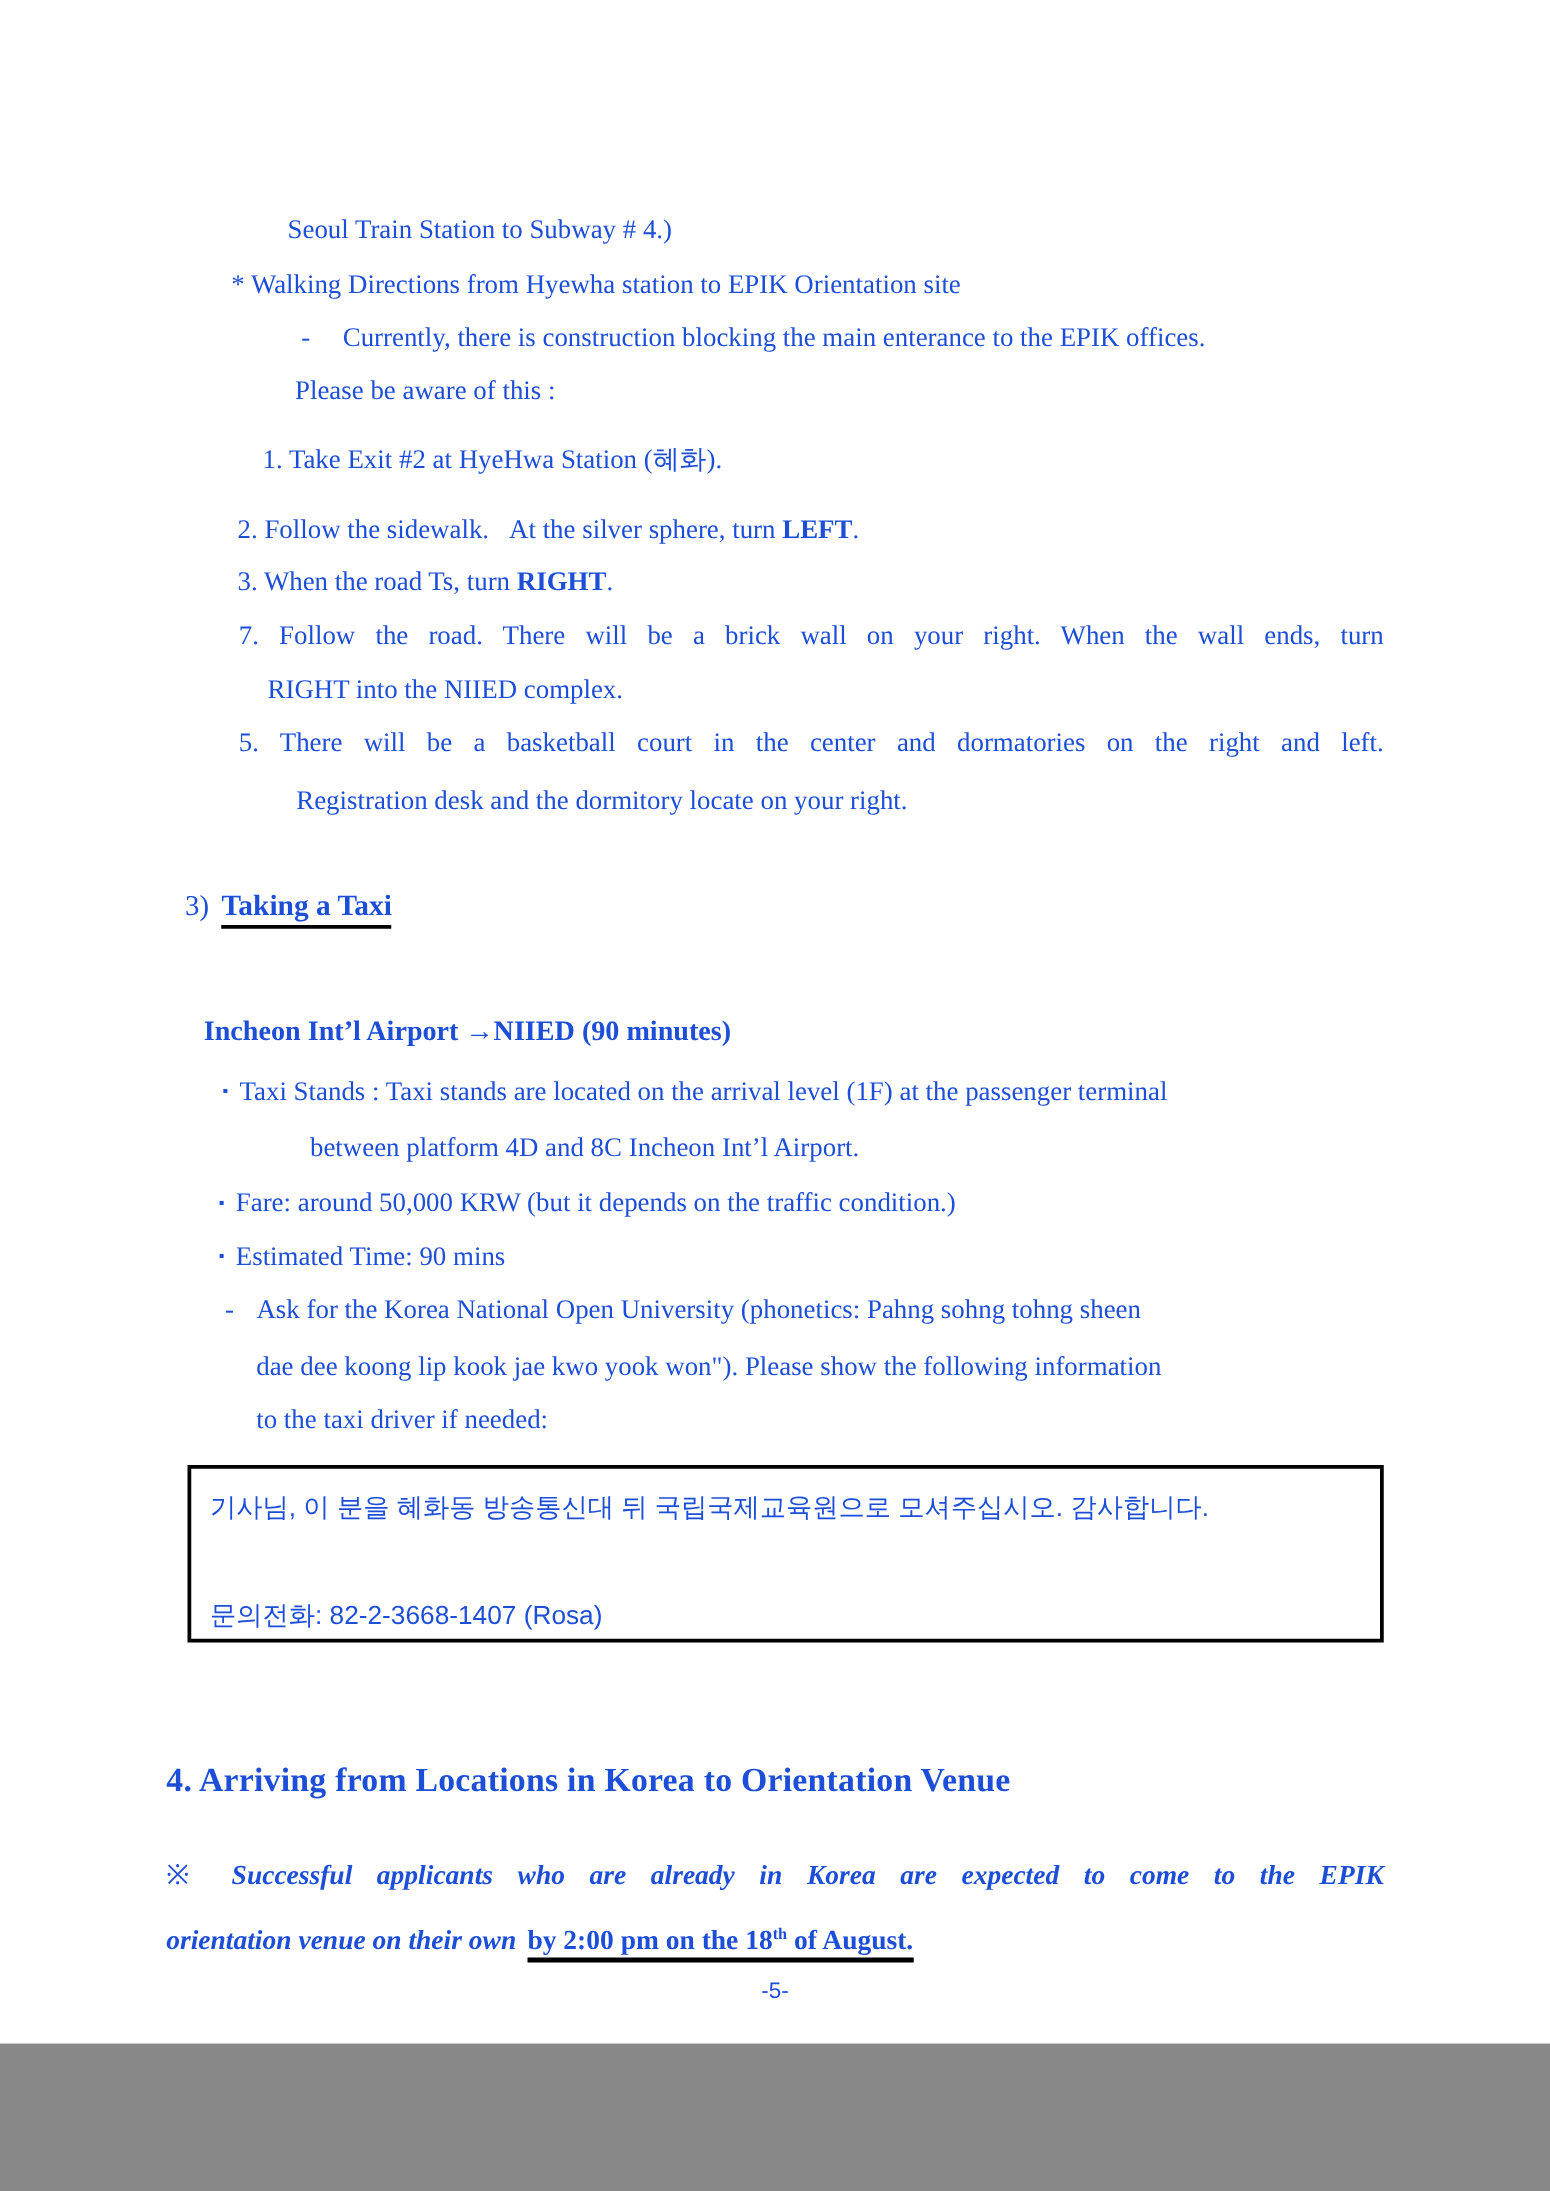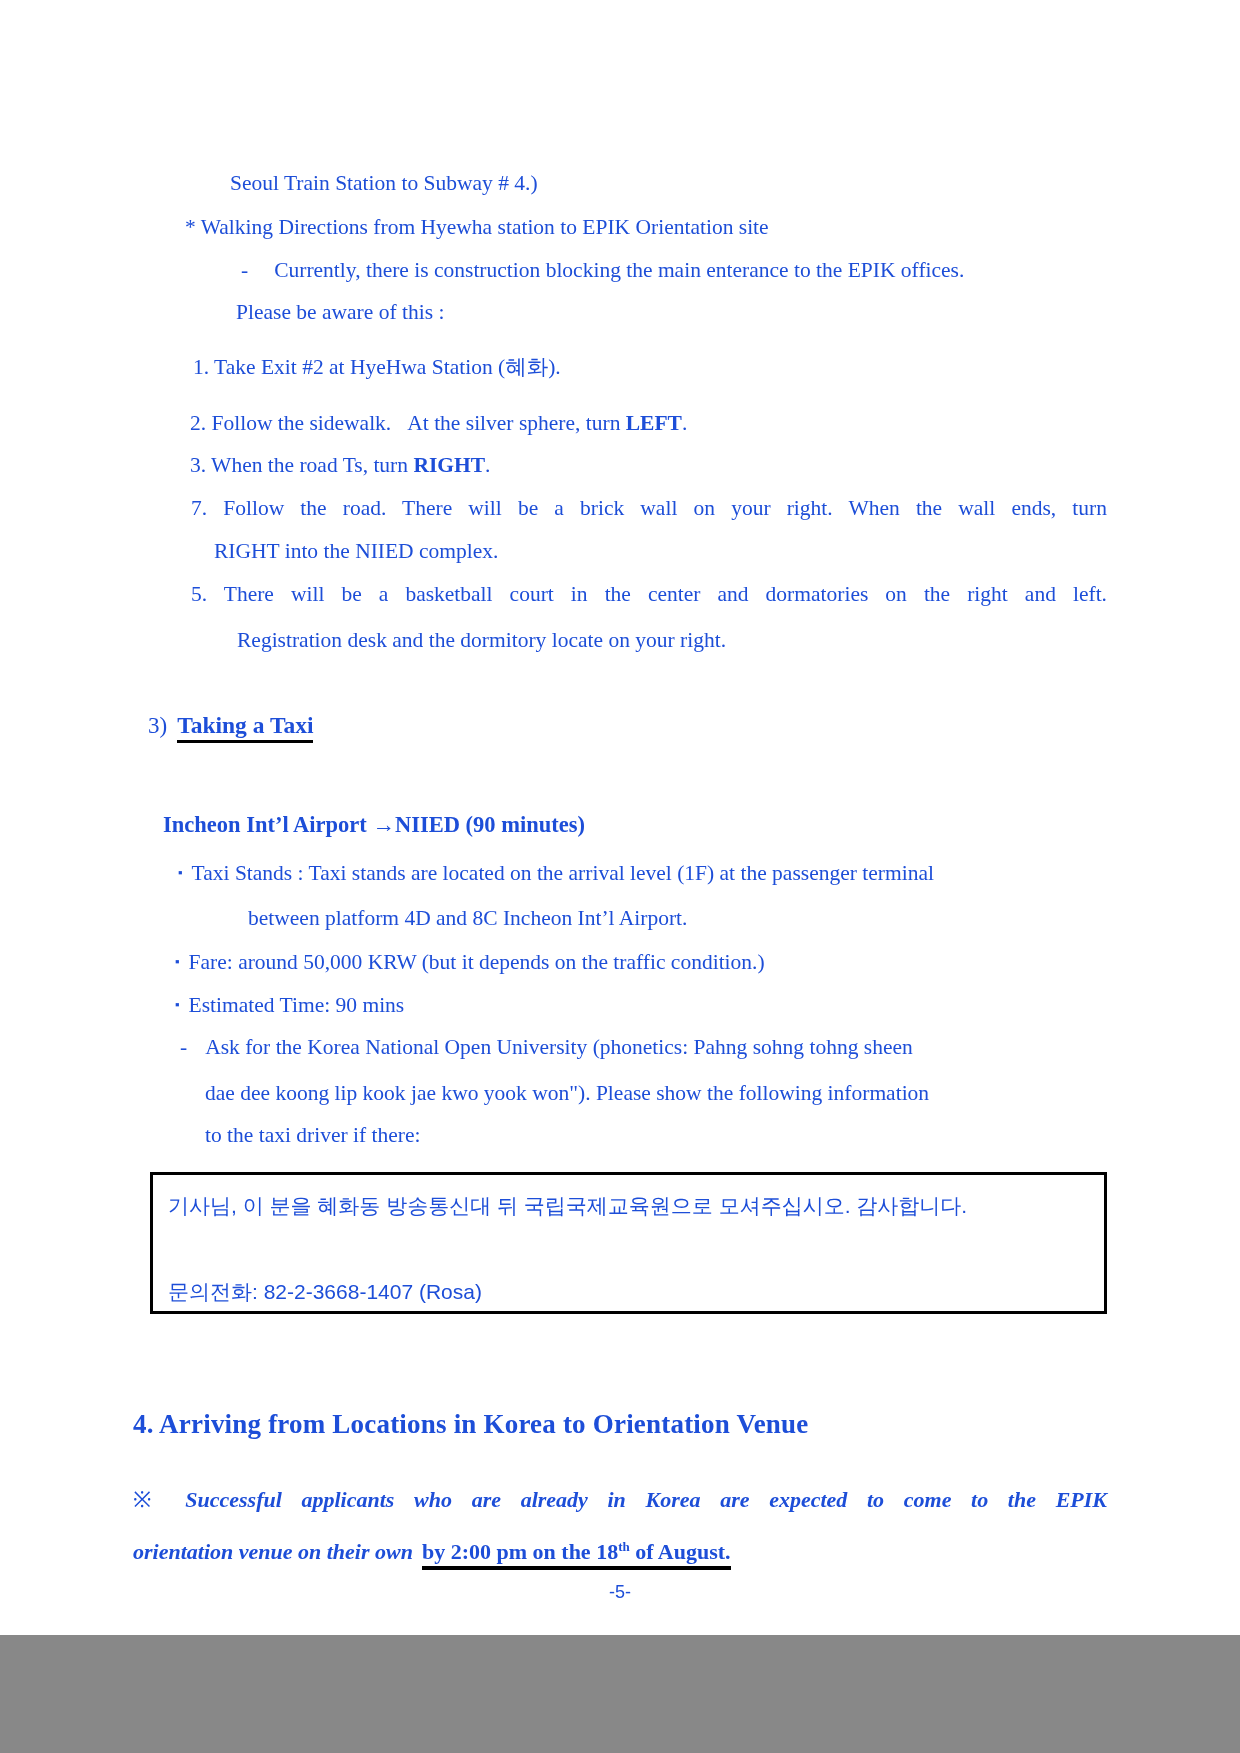--- a/index.html
+++ b/index.html
@@ -85,21 +85,21 @@
   <div class="ln" style="left:230px;top:170px;">Seoul Train Station to Subway # 4.)</div>
 
   <div class="ln" style="left:185px;top:214px;">* Walking Directions from Hyewha station to EPIK Orientation site</div>
 
   <div class="ln" style="left:241px;top:257px;">
     <span>-</span><span class="gap-md">Currently, there is construction blocking the main enterance to the EPIK offices.</span>
   </div>
 
   <div class="ln" style="left:236px;top:299px;">Please be aware of this :</div>
 
-  <div class="ln" style="left:193px;top:354px;">1. Take Exit #2 at HyeHwa Station (혜화).</div>
+  <div class="ln" style="left:210px;top:354px;">1. Take Exit #2 at HyeHwa Station (혜화).</div>
 
   <div class="ln" style="left:190px;top:410px;">
     <span>2. Follow the sidewalk.</span><span class="gap-step2">At the silver sphere, turn </span><span class="b">LEFT</span><span>.</span>
   </div>
 
   <div class="ln" style="left:190px;top:452px;">
     <span>3. When the road Ts, turn </span><span class="b">RIGHT</span><span>.</span>
   </div>
 
   <div class="ln just" style="left:191px;top:495px;right:133px;">7. Follow the road. There will be a brick wall on your right. When the wall ends, turn</div>
@@ -129,21 +129,21 @@
   <div class="ln" style="left:175px;top:992px;font-family:Liberation Serif, serif;">
     <span class="bullet">▪</span><span>Estimated Time: 90 mins</span>
   </div>
 
   <div class="ln" style="left:180px;top:1034px;">
     <span>-</span><span class="gap-sm">Ask for the Korea National Open University (phonetics: Pahng sohng tohng sheen</span>
   </div>
 
   <div class="ln" style="left:205px;top:1080px;">dae dee koong lip kook jae kwo yook won"). Please show the following information</div>
 
-  <div class="ln" style="left:205px;top:1122px;">to the taxi driver if there:</div>
+  <div class="ln" style="left:205px;top:1122px;">to the taxi driver if needed:</div>
 
   <div class="driver-box">
     <div class="k-line1">기사님, 이 분을 혜화동 방송통신대 뒤 국립국제교육원으로 모셔주십시오. 감사합니다.</div>
     <div class="k-line2">문의전화: 82-2-3668-1407 (Rosa)</div>
   </div>
 
   <div class="ln h4" style="left:133px;top:1411px;">4. Arriving from Locations in Korea to Orientation Venue</div>
 
   <div class="ln just note-line" style="left:133px;top:1487px;right:133px;">
     <span>※</span>

